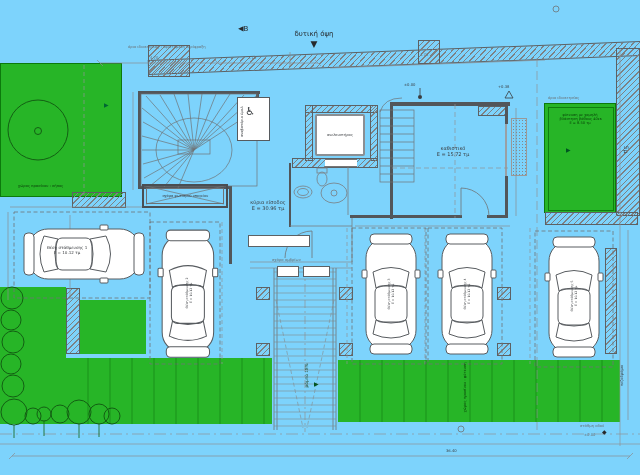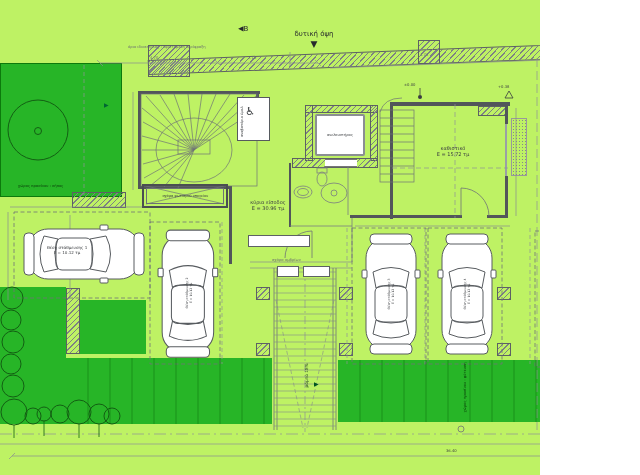--- a/index.html
+++ b/index.html
@@ -1,16 +1,16 @@
 <!DOCTYPE html>
 <html><head>
 <meta charset="utf-8">
 <style>
   html,body{margin:0;padding:0;background:#fff;}
-  #plan{position:relative;width:540px;height:475px;background:#bef264;overflow:hidden;
+  #plan{position:relative;width:640px;height:475px;background:#7dd3fc;overflow:hidden;
         font-family:"DejaVu Sans",sans-serif;color:#333;}
   .abs{position:absolute;}
   .hatch{background:repeating-linear-gradient(135deg,rgba(255,255,255,0) 0 3px,#7d8184 3px 4px);
          border:1px solid #5d6164;box-sizing:border-box;z-index:2;}
   .green{background:#27b527;z-index:1;box-sizing:border-box;}
   .wall{background:#52565a;z-index:3;}
   .stipple{background-image:radial-gradient(#85898c 0.8px,transparent 1px);background-size:3px 3px;
            border:1px solid #999;box-sizing:border-box;z-index:2;}
   .lbl{z-index:6;font-size:5px;line-height:1.2;text-align:center;color:#3a3d40;white-space:nowrap;}
   .tt{z-index:6;font-size:6px;transform:scale(.62);transform-origin:0 0;color:#6a6e71;white-space:nowrap;}

